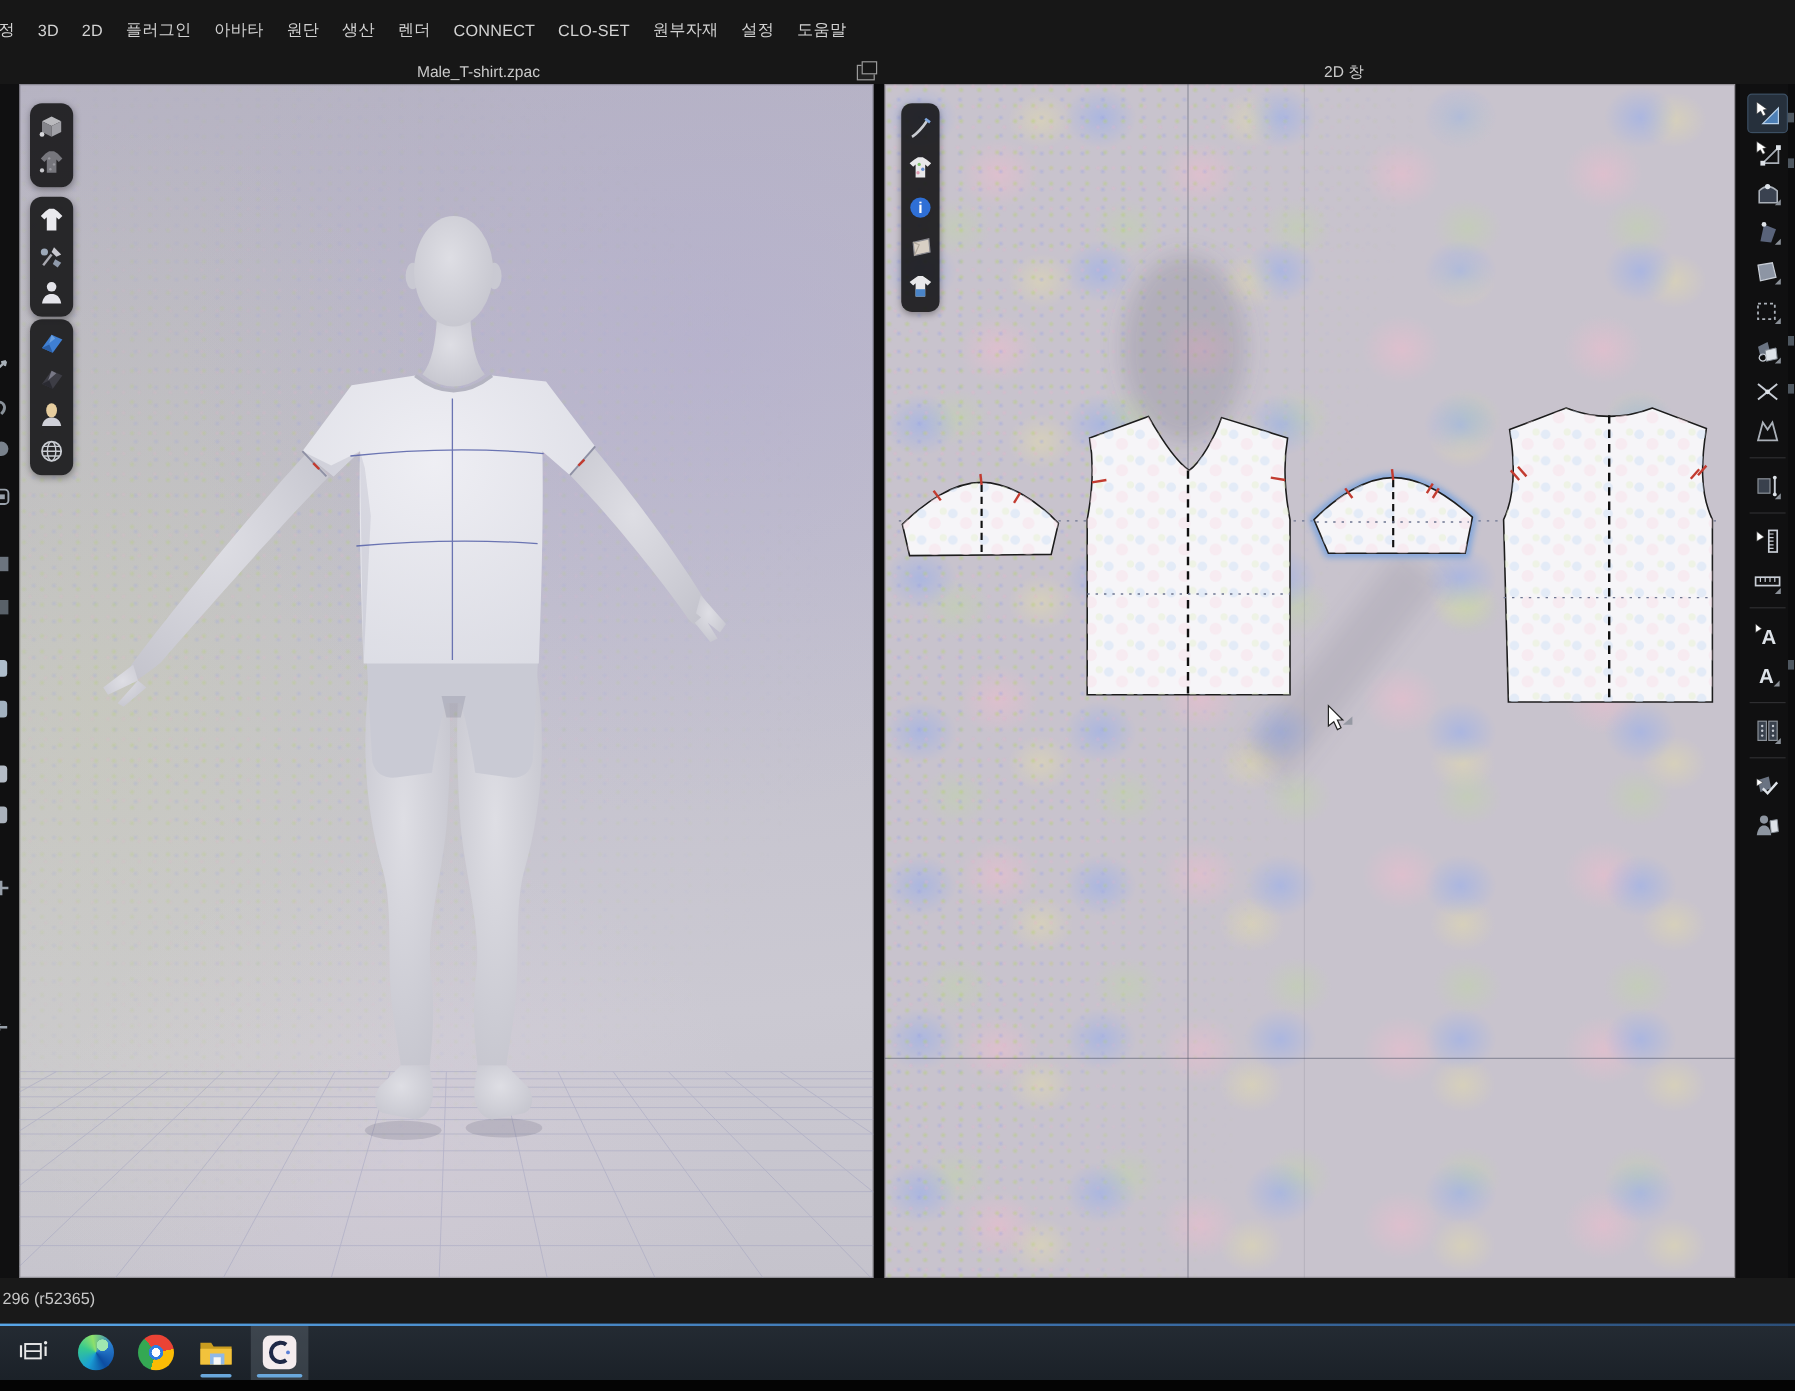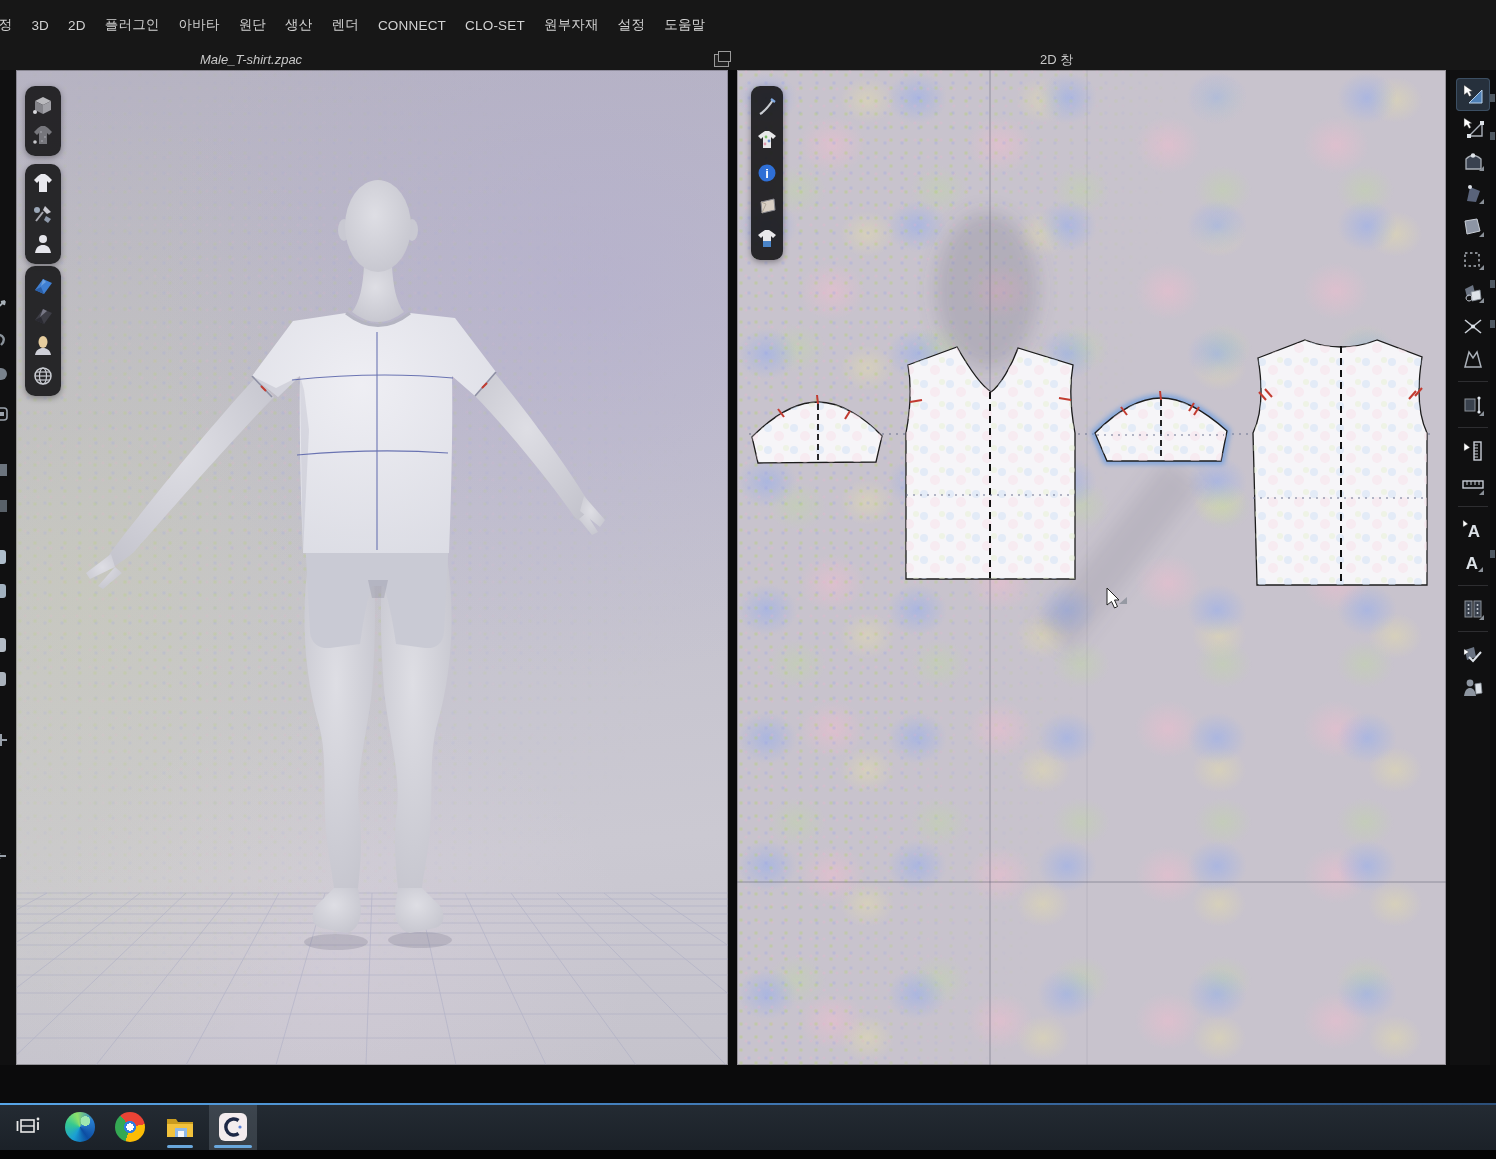--- a/index.html
+++ b/index.html
@@ -4,22 +4,22 @@
 <style>
   html,body{margin:0;padding:0;background:#000;}
   .screen{position:relative;width:1496px;height:1159px;background:#0b0b0c;overflow:hidden;
           font-family:"Liberation Sans",sans-serif;-webkit-font-smoothing:antialiased;}
   
   .menubar{position:absolute;left:0;top:0;width:100%;height:50px;background:#171717;}
   .menu-items{display:flex;gap:19px;align-items:center;height:50px;margin-left:-15px;}
   .menu-item{color:#d2d2d2;font-size:13.5px;letter-spacing:.2px;white-space:nowrap;cursor:default;}
   .subbar{position:absolute;left:0;top:50px;width:100%;height:20px;background:#171717;}
   .win-title{position:absolute;color:#c9c9c9;font-size:13px;}
-  .t3d{left:200px;top:52px;width:250px;text-align:left;font-style:italic;}
-  .t2d{left:1040px;top:51px;width:160px;text-align:left;}
+  .t3d{left:200px;top:52px;width:250px;text-align:right;}
+  .t2d{left:1040px;top:51px;width:160px;text-align:center;}
   .popout{position:absolute;left:714px;top:54px;width:13px;height:11px;border:1px solid #9a9a9a;background:#222;}
   .popout:before{content:"";position:absolute;left:3px;top:-4px;width:11px;height:9px;border:1px solid #9a9a9a;background:#171717;}
   
   .panel{position:absolute;top:70px;height:995px;overflow:hidden;}
   .p3d{left:16px;width:712px;background:linear-gradient(175deg,#b6b3c2 0%,#c3c1cd 45%,#cbc9d2 78%,#c5c3cc 100%);
        box-shadow:inset 0 0 0 1px rgba(0,0,0,.25);}
   .p3d .tint{position:absolute;inset:0;background:
       radial-gradient(620px 560px at 80% 22%,rgba(173,166,212,.38),transparent 70%),
       radial-gradient(560px 760px at 10% 52%,rgba(210,220,140,.22),transparent 65%),
       radial-gradient(420px 360px at 45% 90%,rgba(226,214,228,.30),transparent 72%);}
@@ -566,20 +566,23 @@
   </div>
 
   <div class="edgeR">
     <i style="top:24px"></i>
       <i style="top:62px"></i>
       <i style="top:210px"></i>
       <i style="top:250px"></i>
       <i style="top:480px"></i>
   </div>
 
+  <div class="statusbar">
+    <span class="txt">296 (r52365)</span>
+  </div>
 
   <div class="taskbar">
     <div class="clo-active-bg"></div>
     <div class="tbi" style="left:14px">
       <svg width="30" height="30">
           <rect x="7" y="8" width="13" height="12" fill="none" stroke="#e8e8e8" stroke-width="1.6"></rect>
           <line x1="7" y1="14" x2="20" y2="14" stroke="#e8e8e8" stroke-width="1.4"></line>
           <line x1="3.5" y1="9" x2="3.5" y2="19" stroke="#e8e8e8" stroke-width="1.8"></line>
           <line x1="24" y1="10" x2="24" y2="18" stroke="#e8e8e8" stroke-width="1.8"></line>
           <circle cx="24" cy="7" r="1.4" fill="#e8e8e8"></circle>

